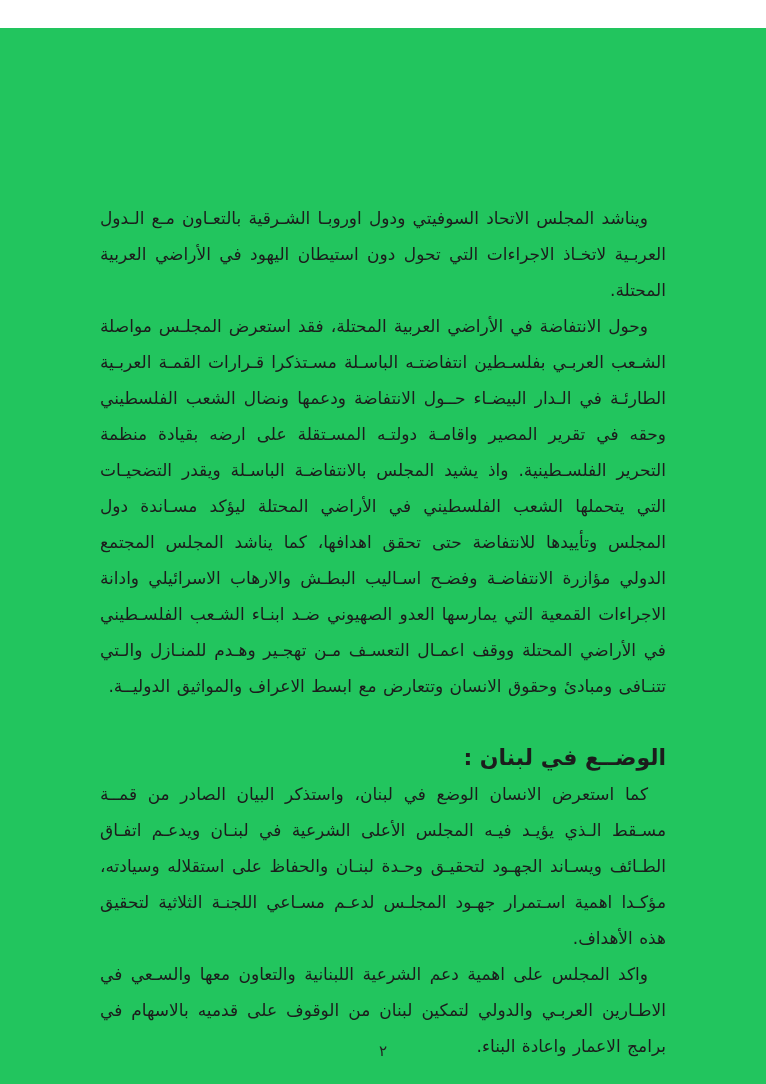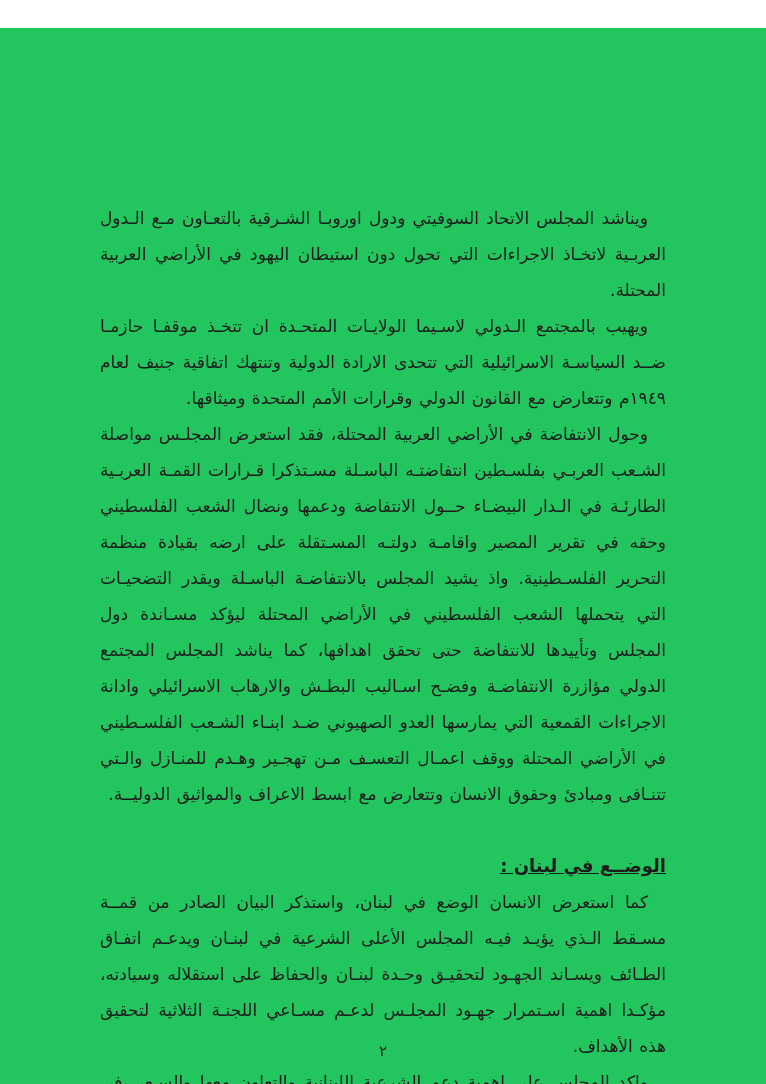--- a/index.html
+++ b/index.html
@@ -28,25 +28,24 @@
     line-height: 36px;
     letter-spacing: 0;
   }
   .content p {
     margin: 0;
     text-indent: 18px;
     word-spacing: 1px;
   }
   .section-heading {
     margin: 36px 0 0 0;
-    font-size: 18px;
+    font-size: 22px;
     font-weight: bold;
     text-indent: 0;
     text-align: right;
-    text-decoration: underline;
   }
   .page-number {
     position: absolute;
     top: 1014px;
     left: 0;
     width: 100%;
     text-align: center;
     direction: rtl;
     font-size: 15px;
     color: #222222;
@@ -54,21 +53,20 @@
 </style>
 </head>
 <body>
 
 <div class="page">
 
   <div class="content" dir="rtl">
 
     <p>ويناشد المجلس الاتحاد السوفيتي ودول اوروبـا الشـرقية بالتعـاون مـع الـدول العربـية لاتخـاذ الاجراءات التي تحول دون استيطان اليهود في الأراضي العربية المحتلة.</p>
 
-    <p>ويهيب بالمجتمع الـدولي لاسـيما الولايـات المتحـدة ان تتخـذ موقفـا حازمـا ضــد السياسـة الاسرائيلية التي تتحدى الارادة الدولية وتنتهك اتفاقية جنيف لعام ١٩٤٩م وتتعارض مع القانون الدولي وقرارات الأمم المتحدة وميثاقها.</p>
 
     <p>وحول الانتفاضة في الأراضي العربية المحتلة، فقد استعرض المجلـس مواصلة الشـعب العربـي بفلسـطين انتفاضتـه الباسـلة مسـتذكرا قـرارات القمـة العربـية الطارئـة في الـدار البيضـاء حــول الانتفاضة ودعمها ونضال الشعب الفلسطيني وحقه في تقرير المصير واقامـة دولتـه المسـتقلة على ارضه بقيادة منظمة التحرير الفلسـطينية. واذ يشيد المجلس بالانتفاضـة الباسـلة ويقدر التضحيـات التي يتحملها الشعب الفلسطيني في الأراضي المحتلة ليؤكد مسـاندة دول المجلس وتأييدها للانتفاضة حتى تحقق اهدافها، كما يناشد المجلس المجتمع الدولي مؤازرة الانتفاضـة وفضـح اسـاليب البطـش والارهاب الاسرائيلي وادانة الاجراءات القمعية التي يمارسها العدو الصهيوني ضـد ابنـاء الشـعب الفلسـطيني في الأراضي المحتلة ووقف اعمـال التعسـف مـن تهجـير وهـدم للمنـازل والـتي تتنـافى ومبادئ وحقوق الانسان وتتعارض مع ابسط الاعراف والمواثيق الدوليــة.</p>
 
     <h2 class="section-heading">الوضــع في لبنان :</h2>
 
     <p>كما استعرض الانسان الوضع في لبنان، واستذكر البيان الصادر من قمــة مسـقط الـذي يؤيـد فيـه المجلس الأعلى الشرعية في لبنـان ويدعـم اتفـاق الطـائف ويسـاند الجهـود لتحقيـق وحـدة لبنـان والحفاظ على استقلاله وسيادته،  مؤكـدا اهمية اسـتمرار جهـود المجلـس لدعـم مسـاعي اللجنـة الثلاثية لتحقيق هذه الأهداف.</p>
 
     <p>واكد المجلس على اهمية دعم الشرعية اللبنانية والتعاون معها  والسـعي في الاطـارين العربـي والدولي لتمكين لبنان من الوقوف على قدميه بالاسهام في برامج الاعمار واعادة البناء.</p>
 
   </div>

